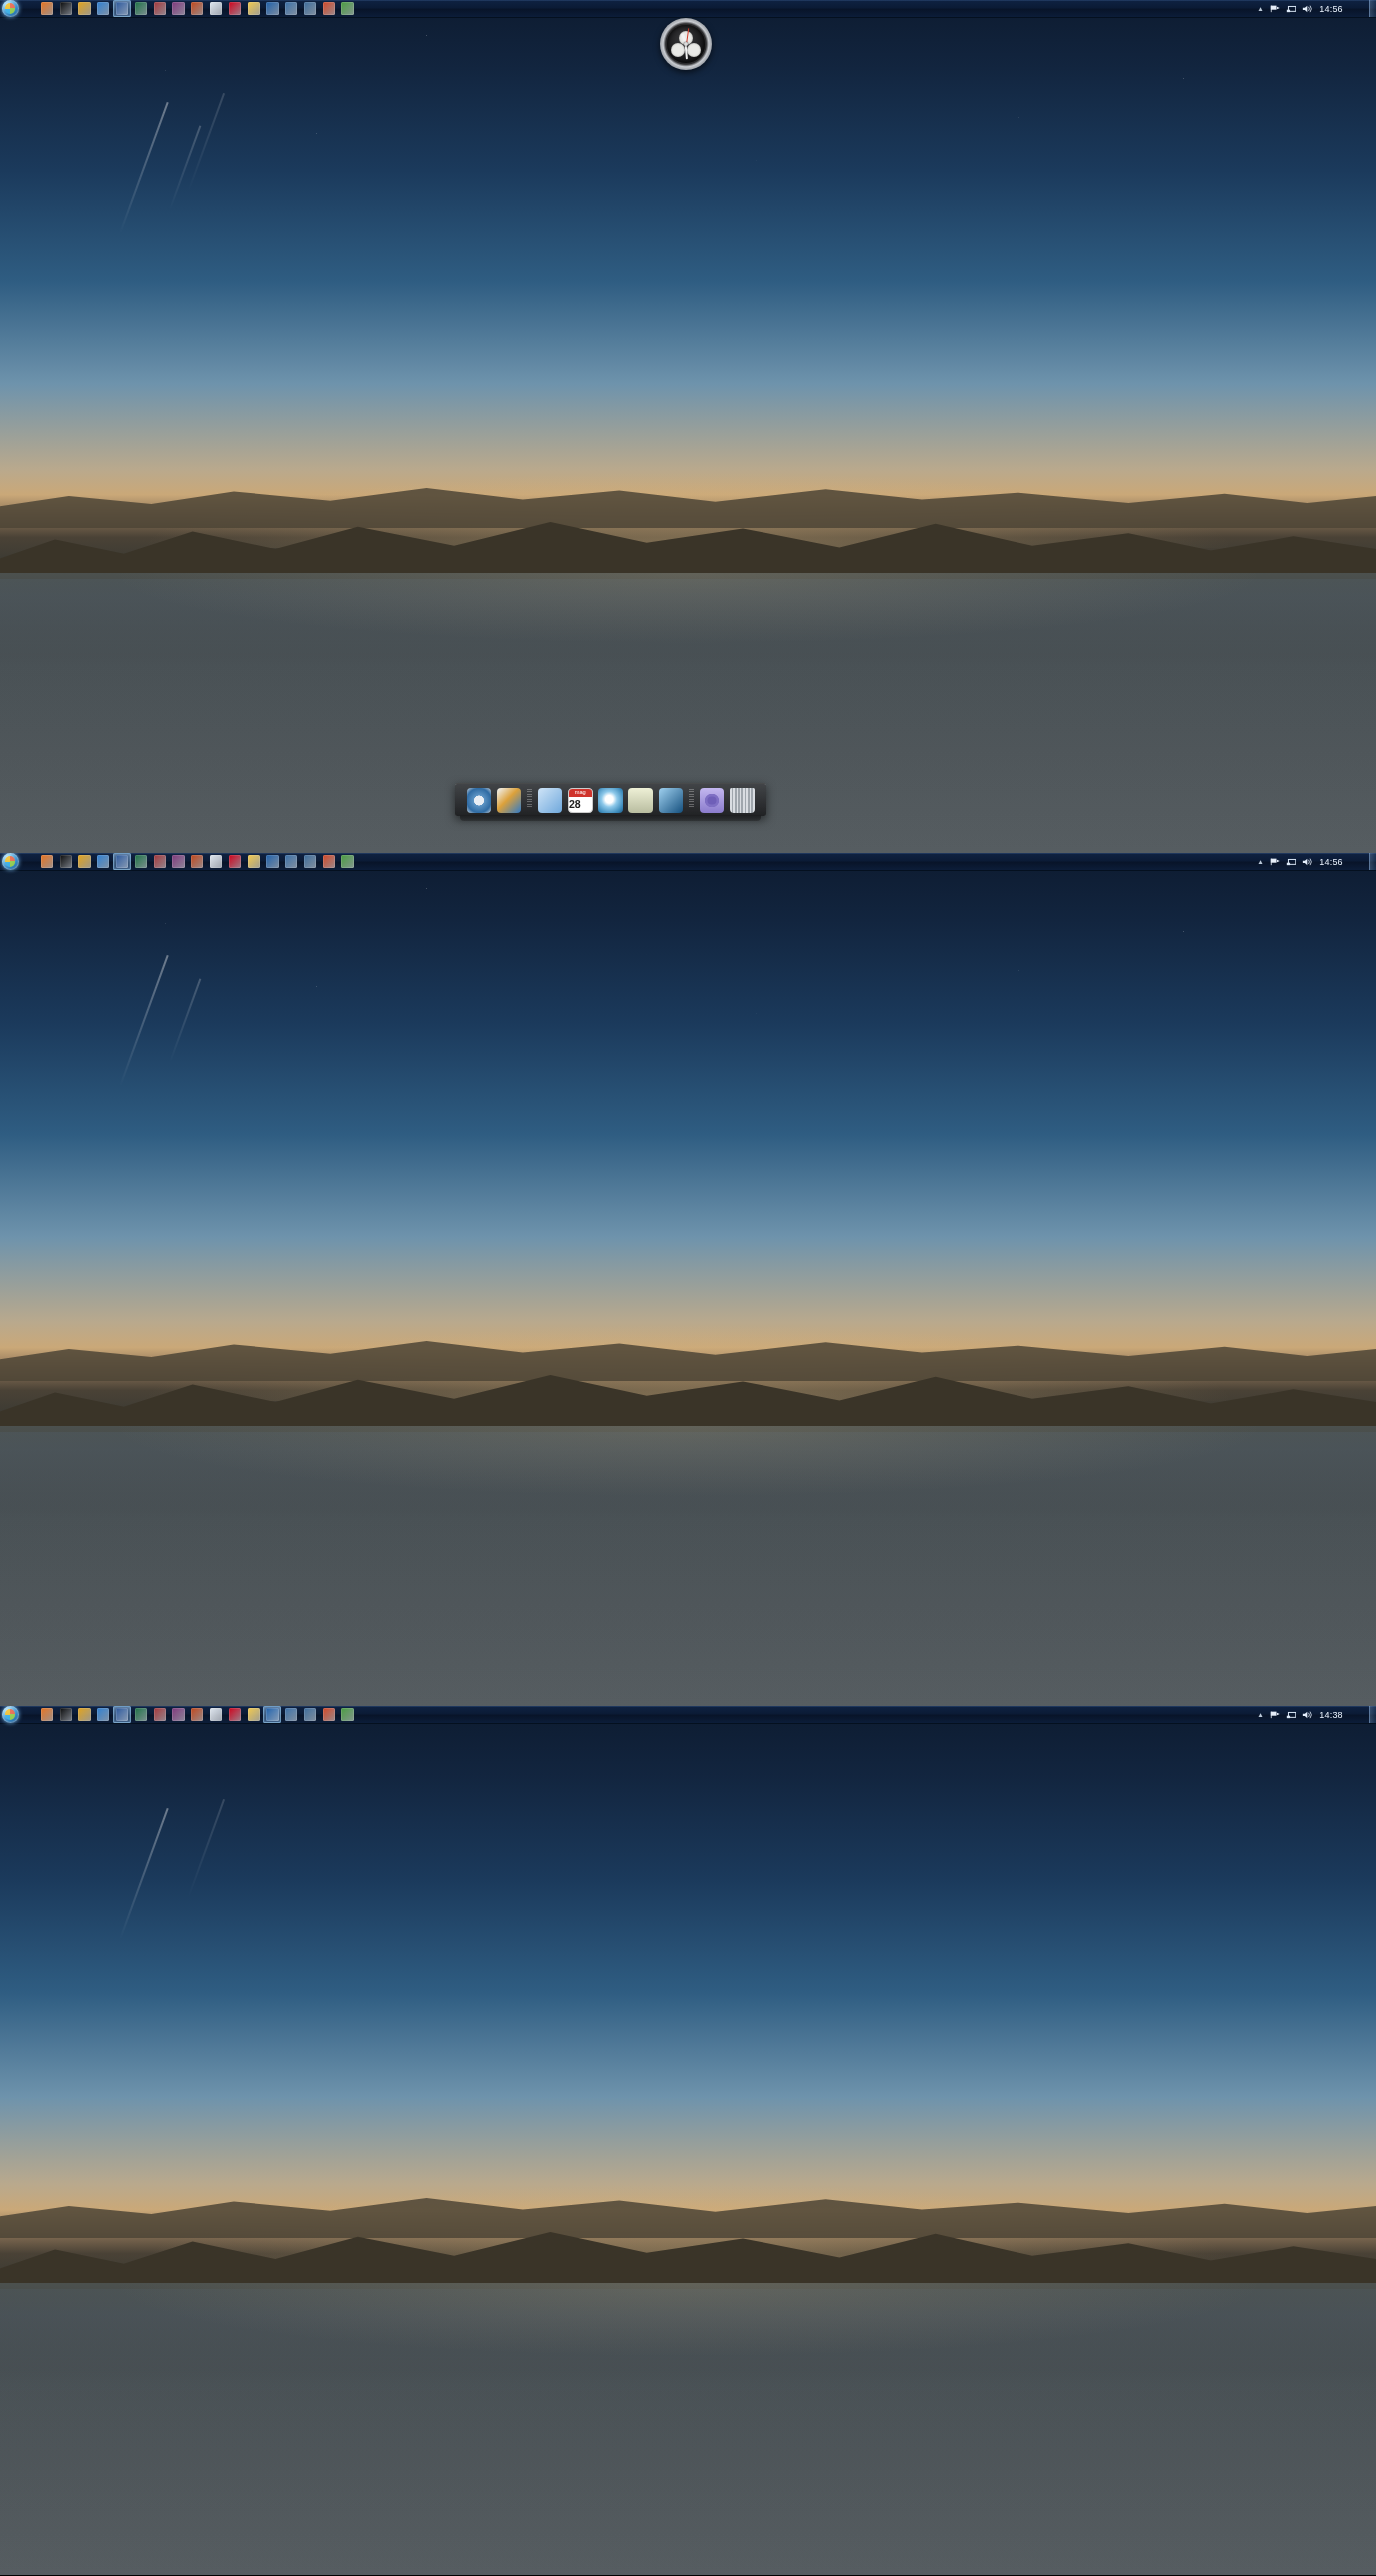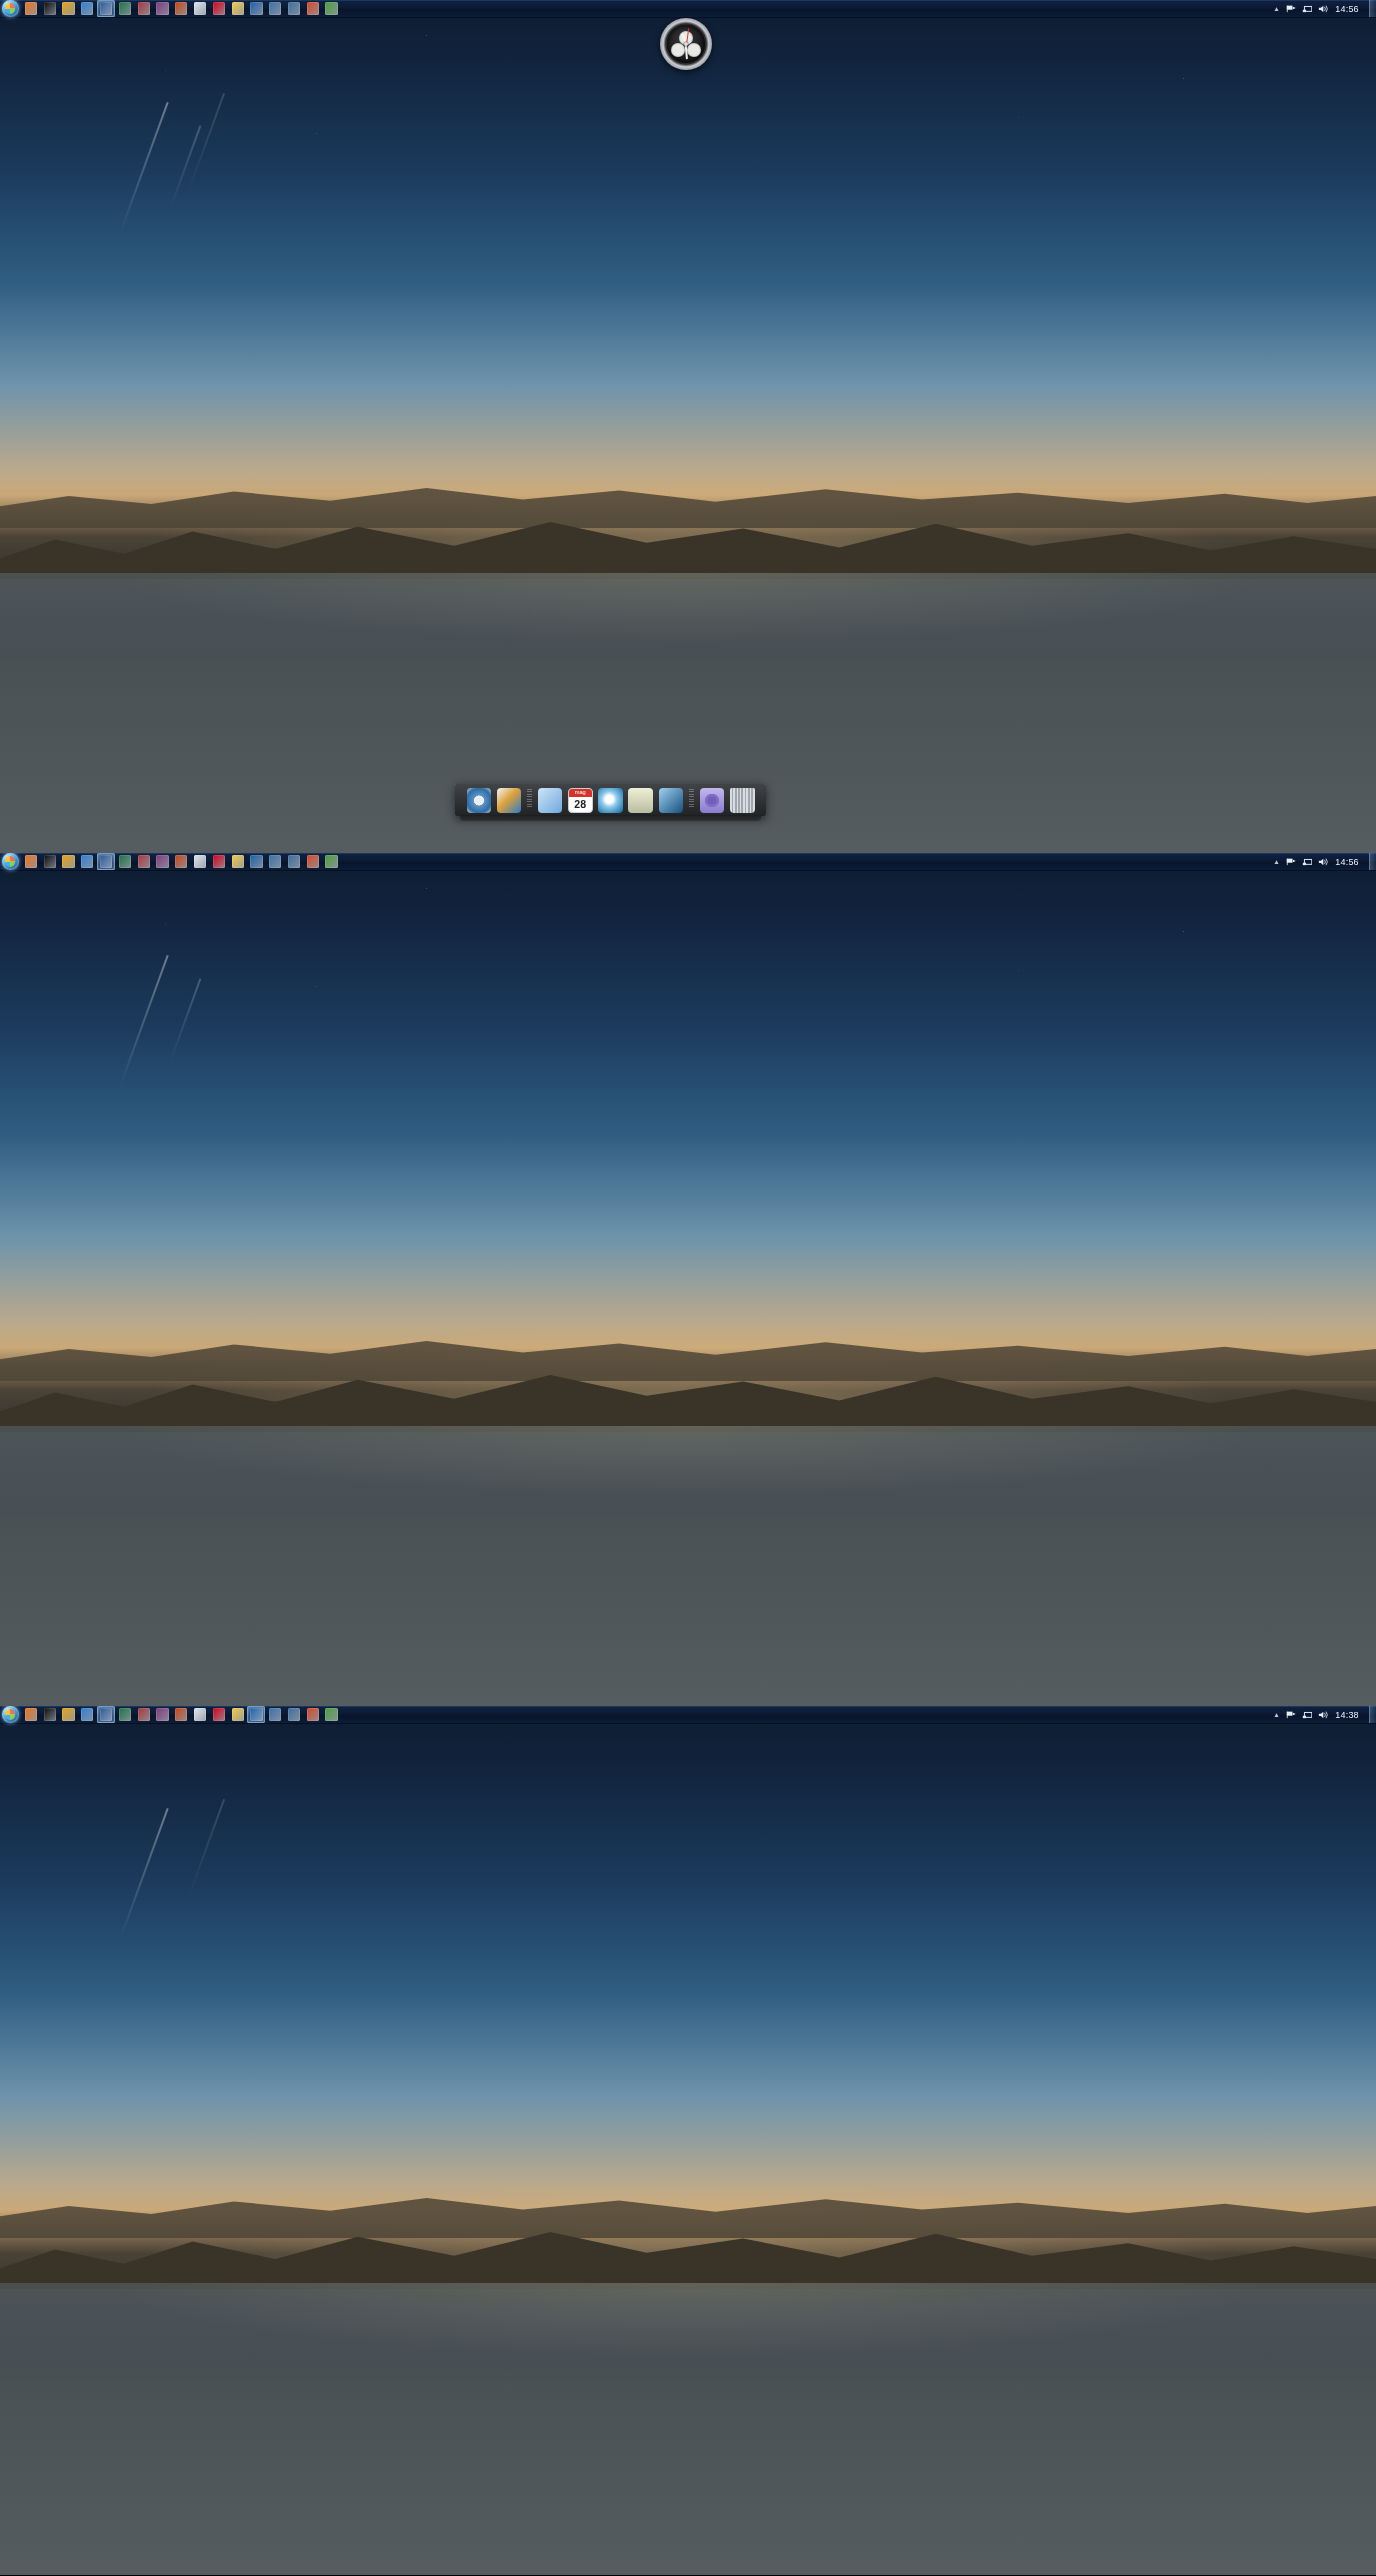--- a/index.html
+++ b/index.html
@@ -49,21 +49,21 @@
       background:linear-gradient(to bottom, rgba(90,104,110,.55), rgba(62,70,74,.2) 30%, rgba(70,78,82,0)); }
   .water::after { content:""; position:absolute; left:0; right:0; top:0; height:36%;
       background:radial-gradient(60% 100% at 50% 0%, rgba(200,180,140,.18), transparent 70%); }
   .glow { position:absolute; left:0; right:0;
       background:radial-gradient(55% 100% at 50% 100%, rgba(226,190,133,.38), rgba(226,190,133,0) 72%); }
 
   
   .taskbar { position:absolute; left:0; right:0; top:0; height:18px; z-index:40;
       background:linear-gradient(to bottom,#0f2242 0%,#0b1b36 45%,#081429 55%,#0c1d39 100%);
       border-bottom:0.8px solid #04101f; display:flex; align-items:center;
-      box-shadow:inset 0 0.8px 0 rgba(120,170,230,.22); }
+      box-shadow:inset 0 0.8px 0 rgba(120,170,230,.22);gap:16px; }
   .orb { width:17px; height:17px; margin-left:1.6px; border-radius:50%;
       background:radial-gradient(circle at 35% 30%, #eaf6ff 0%, #8fd0f2 22%, #2f86c6 55%, #0b4a82 85%);
       box-shadow:0 0 4.1px rgba(130,200,255,.85), inset 0 0 2.5px rgba(255,255,255,.9);
       position:relative; flex:0 0 auto; }
   .orb::after { content:""; position:absolute; inset:3.3px; border-radius:50%;
       background:conic-gradient(#f26d4f 0 25%, #9bd04a 0 50%, #3fb2e8 0 75%, #f6c333 0 100%);
       opacity:.92; }
   .qlaunch { display:flex; align-items:center; gap:0.8px; margin-left:3.3px; }
   .tbtn { width:18px; height:16.4px; display:flex; align-items:center; justify-content:center;
       border-radius:1.6px; }
@@ -222,21 +222,21 @@
     </div>
   </div>
 
   <div class="dock" id="dock1" style="left:455px;top:783px;">
       <div class="dicon" title="Safari" style="background: radial-gradient(circle, rgb(233, 238, 244) 0px, rgb(233, 238, 244) 28%, rgb(93, 148, 196) 30%, rgb(47, 107, 163) 70%, rgb(201, 211, 221) 100%);"></div>
       <div class="dicon" title="App Store" style="background: linear-gradient(135deg, rgb(242, 246, 250) 0%, rgb(220, 161, 59) 45%, rgb(47, 122, 201) 100%);"></div>
       <div class="dsep"></div>
       <div class="dicon" title="Finder" style="background: linear-gradient(135deg, rgb(207, 228, 247) 0%, rgb(111, 168, 220) 100%);"></div>
       <div class="dicon" title="Calendario" style="background: rgb(255, 255, 255); border: 0.8px solid rgb(204, 204, 204);">
         <div style="background:#d0342c;color:#fff;font-size:5.7px;text-align:center;line-height:7.4px;border-radius:3.3px 3.3px 0 0;">mag</div>
-        <div style="color:#222;font-size:10.6px;text-align:center;line-height:15.6px;font-weight:bold;">28</div>
+        <div style="color:#222;font-size:10.6px;text-align:left;line-height:15.6px;font-weight:bold;">28</div>
       </div>
       <div class="dicon" title="iTunes" style="background: radial-gradient(circle at 45% 45%, rgb(255, 255, 255) 0px, rgb(255, 255, 255) 20%, rgb(142, 201, 234) 40%, rgb(63, 141, 189) 75%, rgb(29, 92, 138) 100%);"></div>
       <div class="dicon" title="Calcolatrice" style="background: linear-gradient(rgb(238, 240, 214), rgb(185, 189, 160));"></div>
       <div class="dicon" title="Rubrica" style="background: linear-gradient(135deg, rgb(159, 208, 239), rgb(21, 80, 126));"></div>
       <div class="dsep"></div>
       <div class="dicon" title="Impostazioni" style="background: linear-gradient(rgb(195, 183, 239), rgb(139, 124, 205));">
         <div style="position:absolute;inset:22%;border-radius:50%;background:#6f5fb8;box-shadow:0 0 0 2.5px #7f70c4 inset;"></div>
       </div>
       <div class="dicon" title="Cestino" style="background: repeating-linear-gradient(to right, rgb(217, 221, 226) 0px, rgb(217, 221, 226) 1.6px, rgb(159, 166, 173) 1.6px, rgb(159, 166, 173) 3.3px); border-radius: 1.6px 1.6px 4.1px 4.1px;"></div>
     </div>

